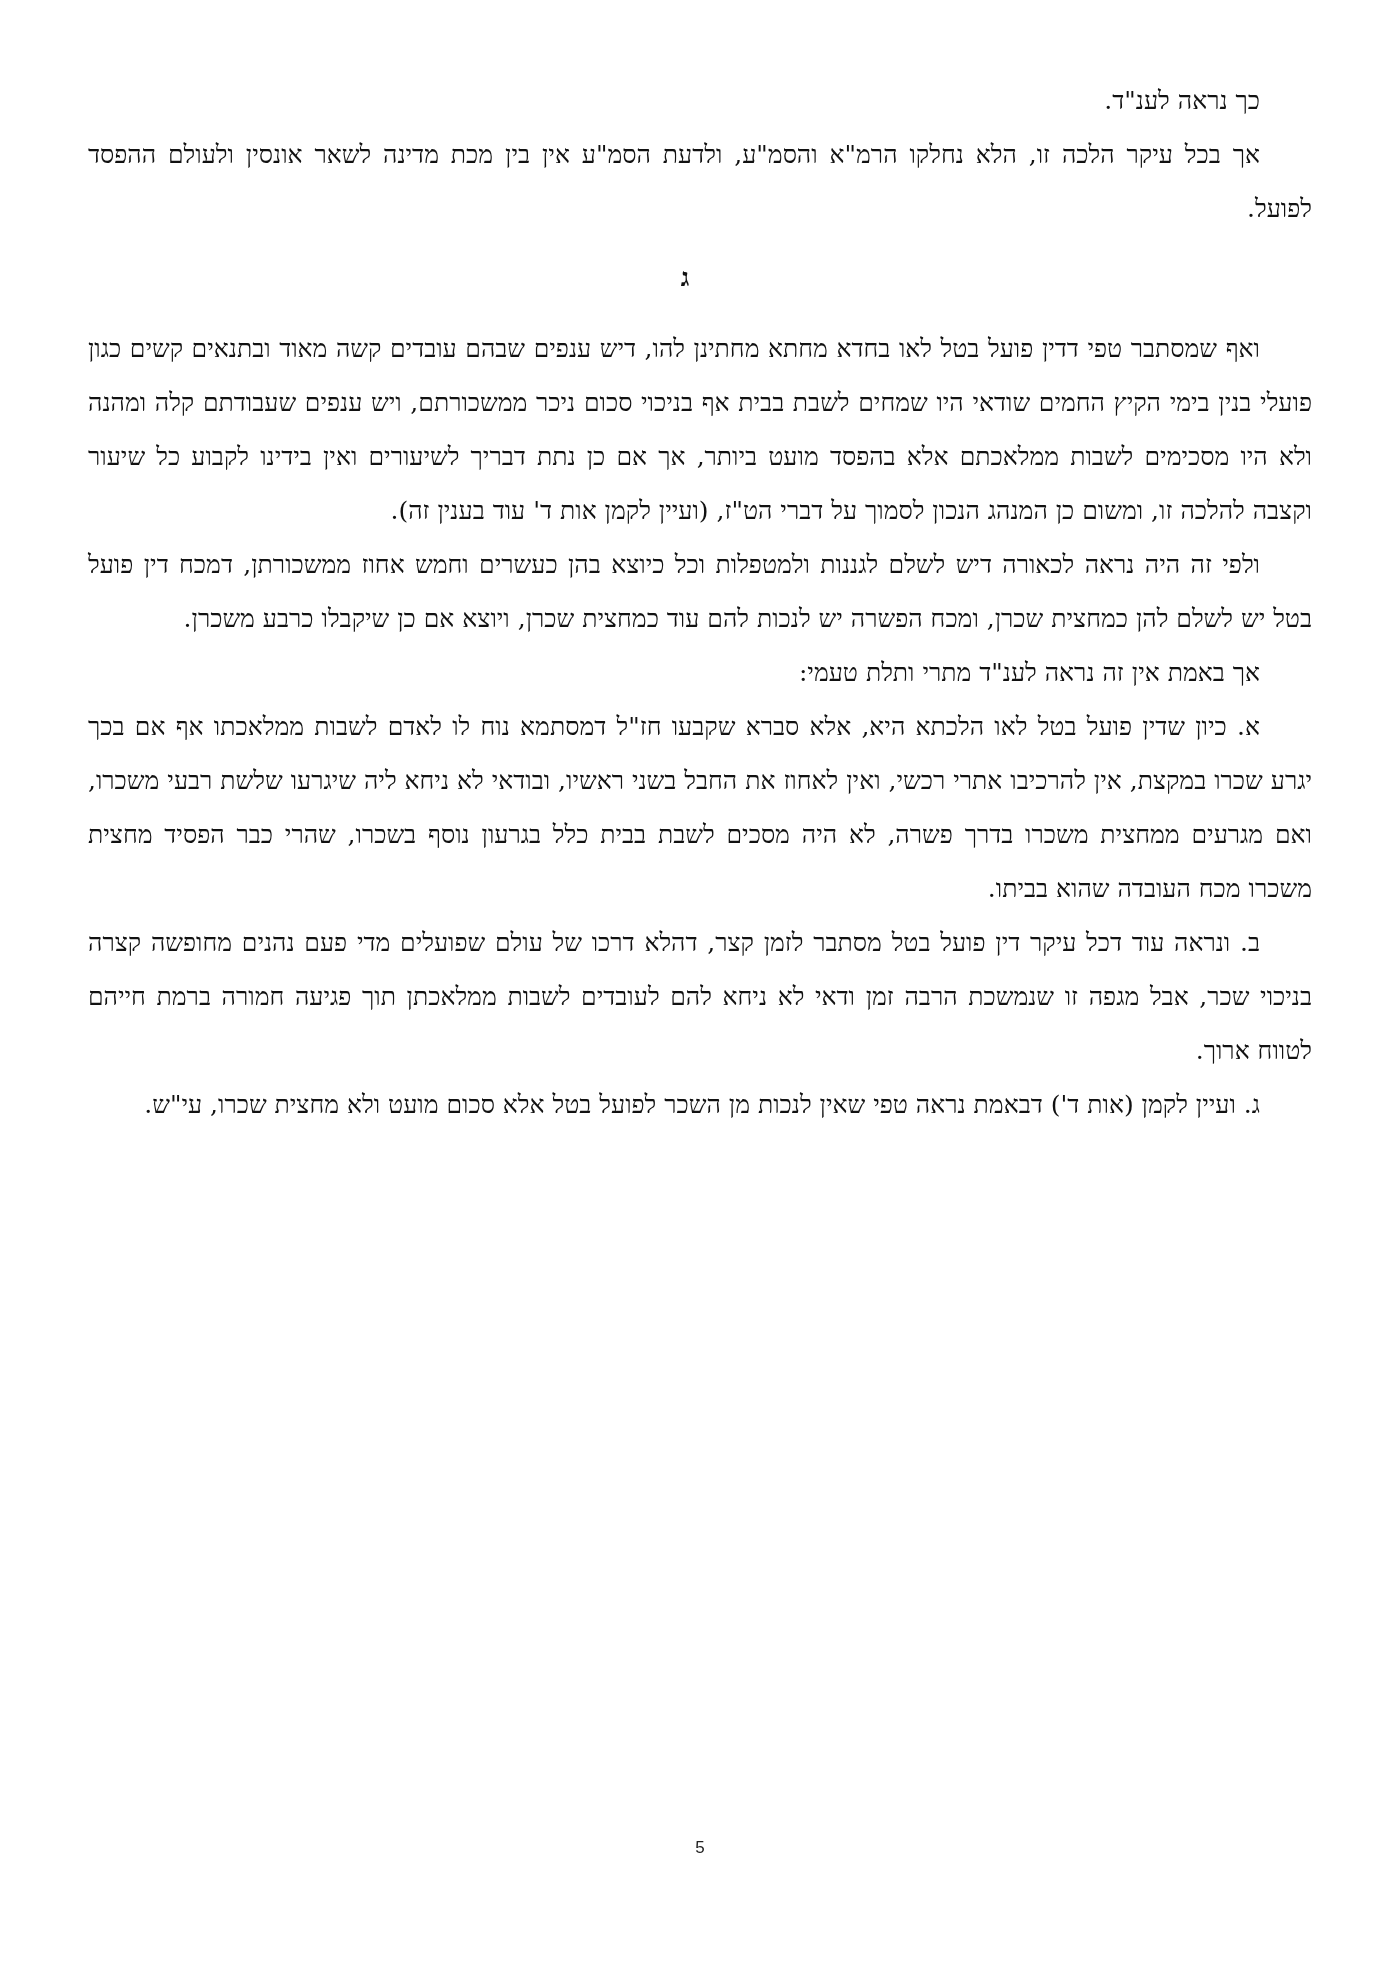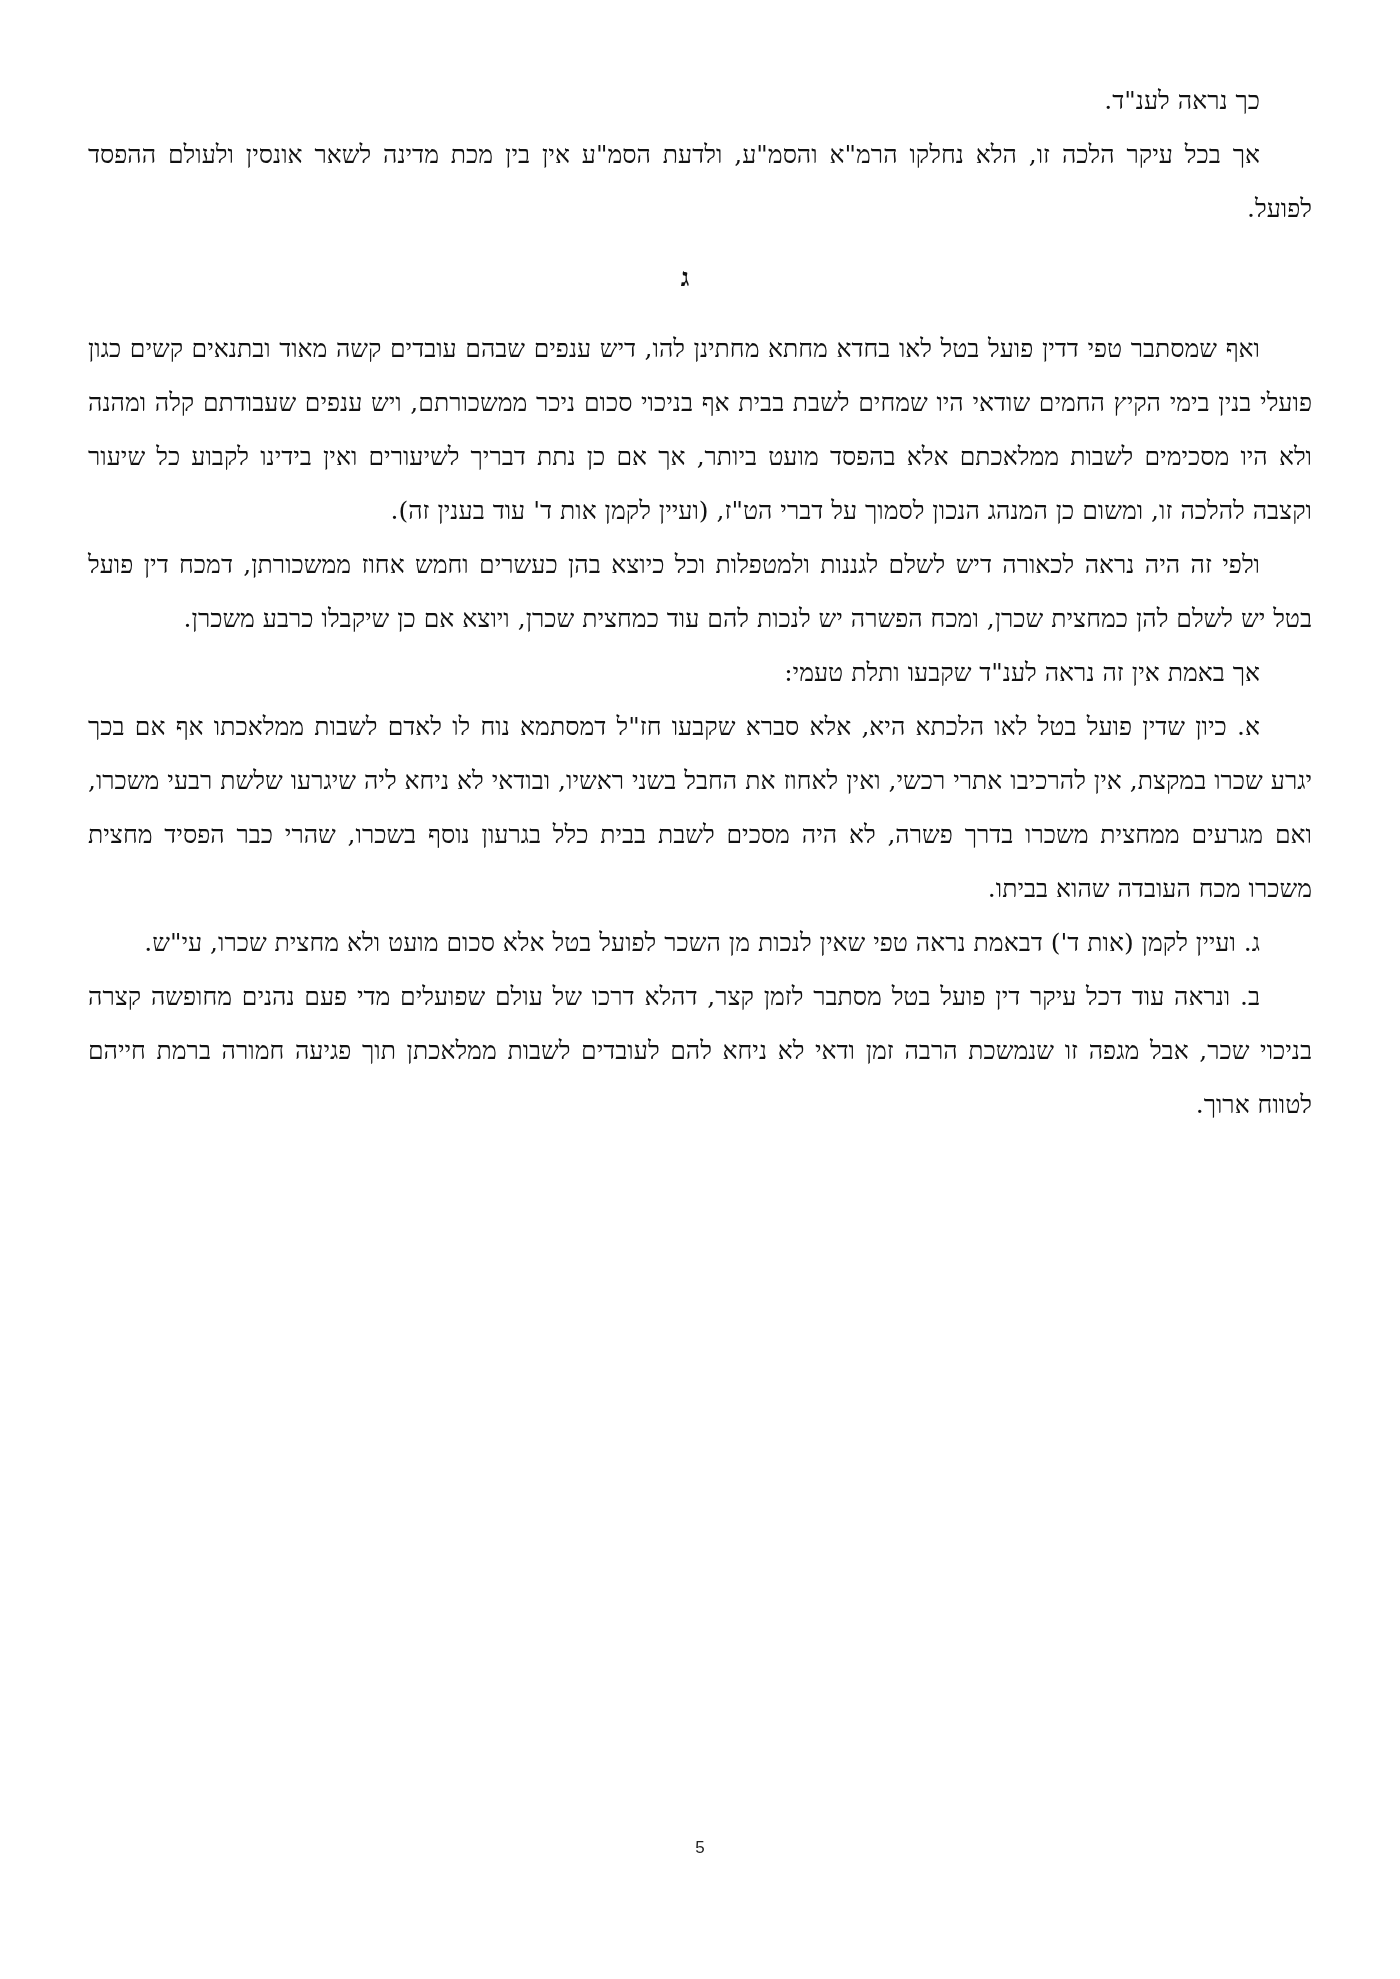--- a/index.html
+++ b/index.html
@@ -42,21 +42,21 @@
 <body>
 
 <div class="page">
   <p class="para">כך נראה לענ"ד.</p>
   <p class="para">אך בכל עיקר הלכה זו, הלא נחלקו הרמ"א והסמ"ע, ולדעת הסמ"ע אין בין מכת מדינה לשאר אונסין ולעולם ההפסד לפועל.</p>
 
   <div class="section-heading">ג</div>
 
   <p class="para">ואף שמסתבר טפי דדין פועל בטל לאו בחדא מחתא מחתינן להו, דיש ענפים שבהם עובדים קשה מאוד ובתנאים קשים כגון פועלי בנין בימי הקיץ החמים שודאי היו שמחים לשבת בבית אף בניכוי סכום ניכר ממשכורתם, ויש ענפים שעבודתם קלה ומהנה ולא היו מסכימים לשבות ממלאכתם אלא בהפסד מועט ביותר, אך אם כן נתת דבריך לשיעורים ואין בידינו לקבוע כל שיעור וקצבה להלכה זו, ומשום כן המנהג הנכון לסמוך על דברי הט"ז, (ועיין לקמן אות ד' עוד בענין זה).</p>
   <p class="para">ולפי זה היה נראה לכאורה דיש לשלם לגננות ולמטפלות וכל כיוצא בהן כעשרים וחמש אחוז ממשכורתן, דמכח דין פועל בטל יש לשלם להן כמחצית שכרן, ומכח הפשרה יש לנכות להם עוד כמחצית שכרן, ויוצא אם כן שיקבלו כרבע משכרן.</p>
-  <p class="para">אך באמת אין זה נראה לענ"ד שקבעו ותלת טעמי:</p>
+  <p class="para">אך באמת אין זה נראה לענ"ד מתרי ותלת טעמי:</p>
   <p class="para">
     <span>א. כיון שדין פועל בטל לאו </span><span class="bold">הלכתא</span><span> היא, אלא סברא שקבעו חז"ל דמסתמא נוח לו לאדם לשבות ממלאכתו אף אם בכך יגרע שכרו במקצת, אין להרכיבו אתרי רכשי, ואין לאחוז את החבל בשני ראשיו, ובודאי לא ניחא ליה שיגרעו שלשת רבעי משכרו, ואם מגרעים ממחצית משכרו בדרך פשרה, לא היה מסכים לשבת בבית כלל בגרעון נוסף בשכרו, שהרי כבר הפסיד מחצית משכרו מכח העובדה שהוא בביתו.</span>
   </p>
+  <p class="para">ב. ונראה עוד דכל עיקר דין פועל בטל מסתבר לזמן קצר, דהלא דרכו של עולם שפועלים מדי פעם נהנים מחופשה קצרה בניכוי שכר, אבל מגפה זו שנמשכת הרבה זמן ודאי לא ניחא להם לעובדים לשבות ממלאכתן תוך פגיעה חמורה ברמת חייהם לטווח ארוך.</p>
   <p class="para">ג. ועיין לקמן (אות ד') דבאמת נראה טפי שאין לנכות מן השכר לפועל בטל אלא סכום מועט ולא מחצית שכרו, עי"ש.</p>
-  <p class="para">ב. ונראה עוד דכל עיקר דין פועל בטל מסתבר לזמן קצר, דהלא דרכו של עולם שפועלים מדי פעם נהנים מחופשה קצרה בניכוי שכר, אבל מגפה זו שנמשכת הרבה זמן ודאי לא ניחא להם לעובדים לשבות ממלאכתן תוך פגיעה חמורה ברמת חייהם לטווח ארוך.</p>
 </div>
 
 <div class="page-number">5</div>
 
 </body></html>

